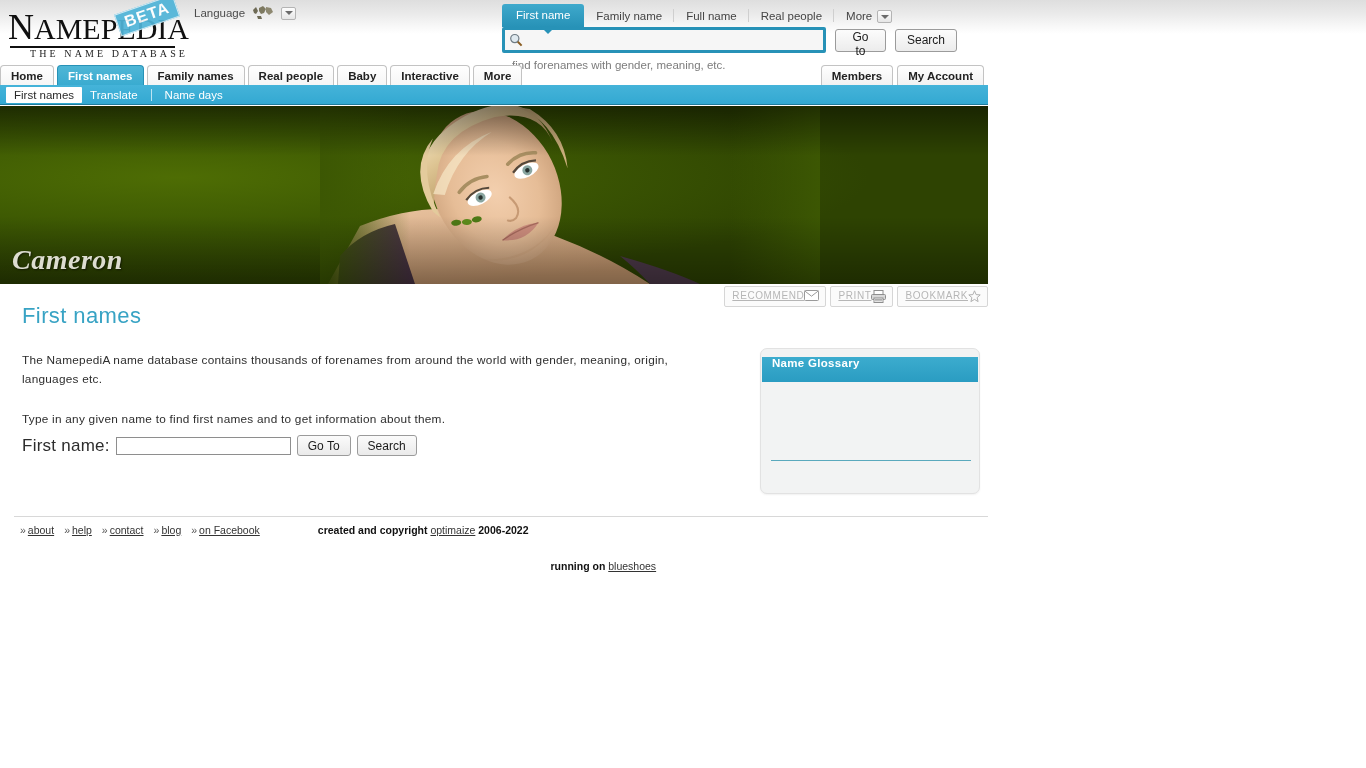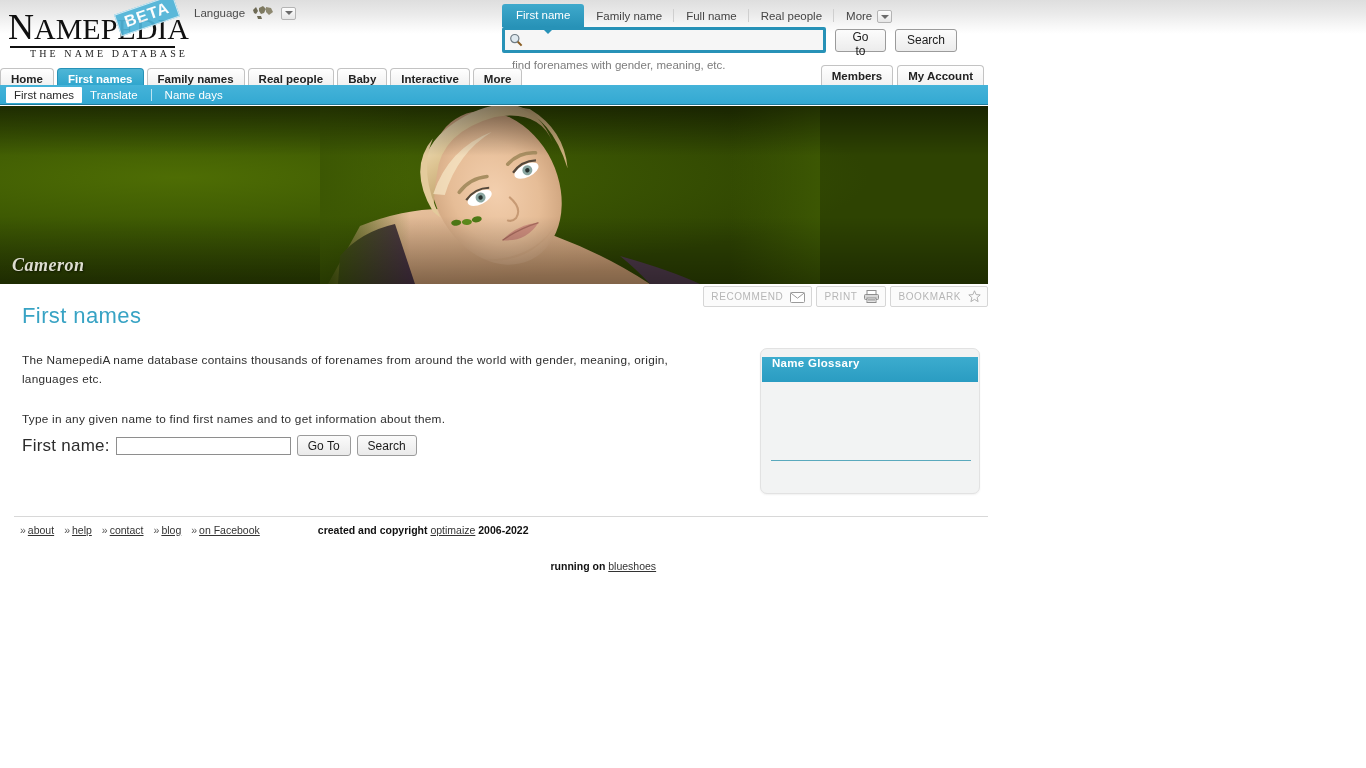--- a/index.html
+++ b/index.html
@@ -112,23 +112,23 @@
   }
   .shint { margin-top: 6px; margin-left: 10px; font-size: 11.5px; color: #7d7d7d; }
 
   
   .mainnav { position: absolute; left: 0; top: 64px; display: flex; align-items: flex-end; height: 21px; }
   .mtab {
     font-size: 11.5px; font-weight: bold; color: #222;
     background: linear-gradient(to bottom,#ffffff,#f0f0f0);
     border: 1px solid #c3c3c3; border-bottom: none;
     border-radius: 4px 4px 0 0;
-    padding: 4px 10px 0 10px;
+    padding: 4px 10px 12px 10px;
     margin-right: 3px; line-height: 13px;
-    position: relative; top: 1px;
+    position: relative; top: 10px;
   }
   .mtab.active {
     background: linear-gradient(to bottom,#4fb6d6 0%, #2ea5cd 100%);
     color: #ffffff; border-color: #2792b7;
   }
   .rightnav { position: absolute; right: 4px; top: 64px; display: flex; align-items: flex-end; }
   .rtab {
     font-size: 11.5px; font-weight: bold; color: #222;
     background: linear-gradient(to bottom,#ffffff,#f0f0f0);
     border: 1px solid #c3c3c3; border-bottom: none;
@@ -156,33 +156,34 @@
       linear-gradient(to bottom,#243500 0%, #3f5b03 45%, #233300 100%);
   }
   .banner-shade {
     position: absolute; inset: 0;
     background: linear-gradient(to bottom, rgba(0,0,0,.45) 0%, rgba(0,0,0,0) 28%, rgba(0,0,0,0) 62%, rgba(0,0,0,.35) 100%);
   }
   .banner-name {
     position: absolute; left: 12px; bottom: 8px;
     font-family: "Liberation Serif", serif;
     font-style: italic; font-weight: bold;
-    font-size: 18px; color: #ddddd0;
+    font-size: 28px; color: #ddddd0;
     text-shadow: 1px 1px 2px rgba(0,0,0,.55);
     letter-spacing: .5px;
   }
   .portrait { position: absolute; left: 320px; top: 0; width: 500px; height: 178px; }
 
   
   .actions { position: absolute; right: 0px; top: 286px; display: flex; gap: 4px; }
   .abtn {
     border: 1px solid #d6d6d6; border-radius: 2px; background: #fbfbfb;
     font-size: 10px; letter-spacing: .6px; color: #b6b6b6;
-    padding: 3px 6px 3px 7px; display: flex; align-items: flex-end; gap: 7px;
+    padding: 3px 6px 3px 7px; display: flex; align-items: flex-start; 
     line-height: 12px;
+    text-decoration: underline;
   }
   .abtn svg { display:block; }
 
   
   .content { position: absolute; left: 22px; top: 303px; width: 720px; }
   .h1 {
     font-size: 22px; color: #38a3c4; font-weight: normal; margin: 0 0 22px 0;
     letter-spacing: .4px;
   }
   .para {

